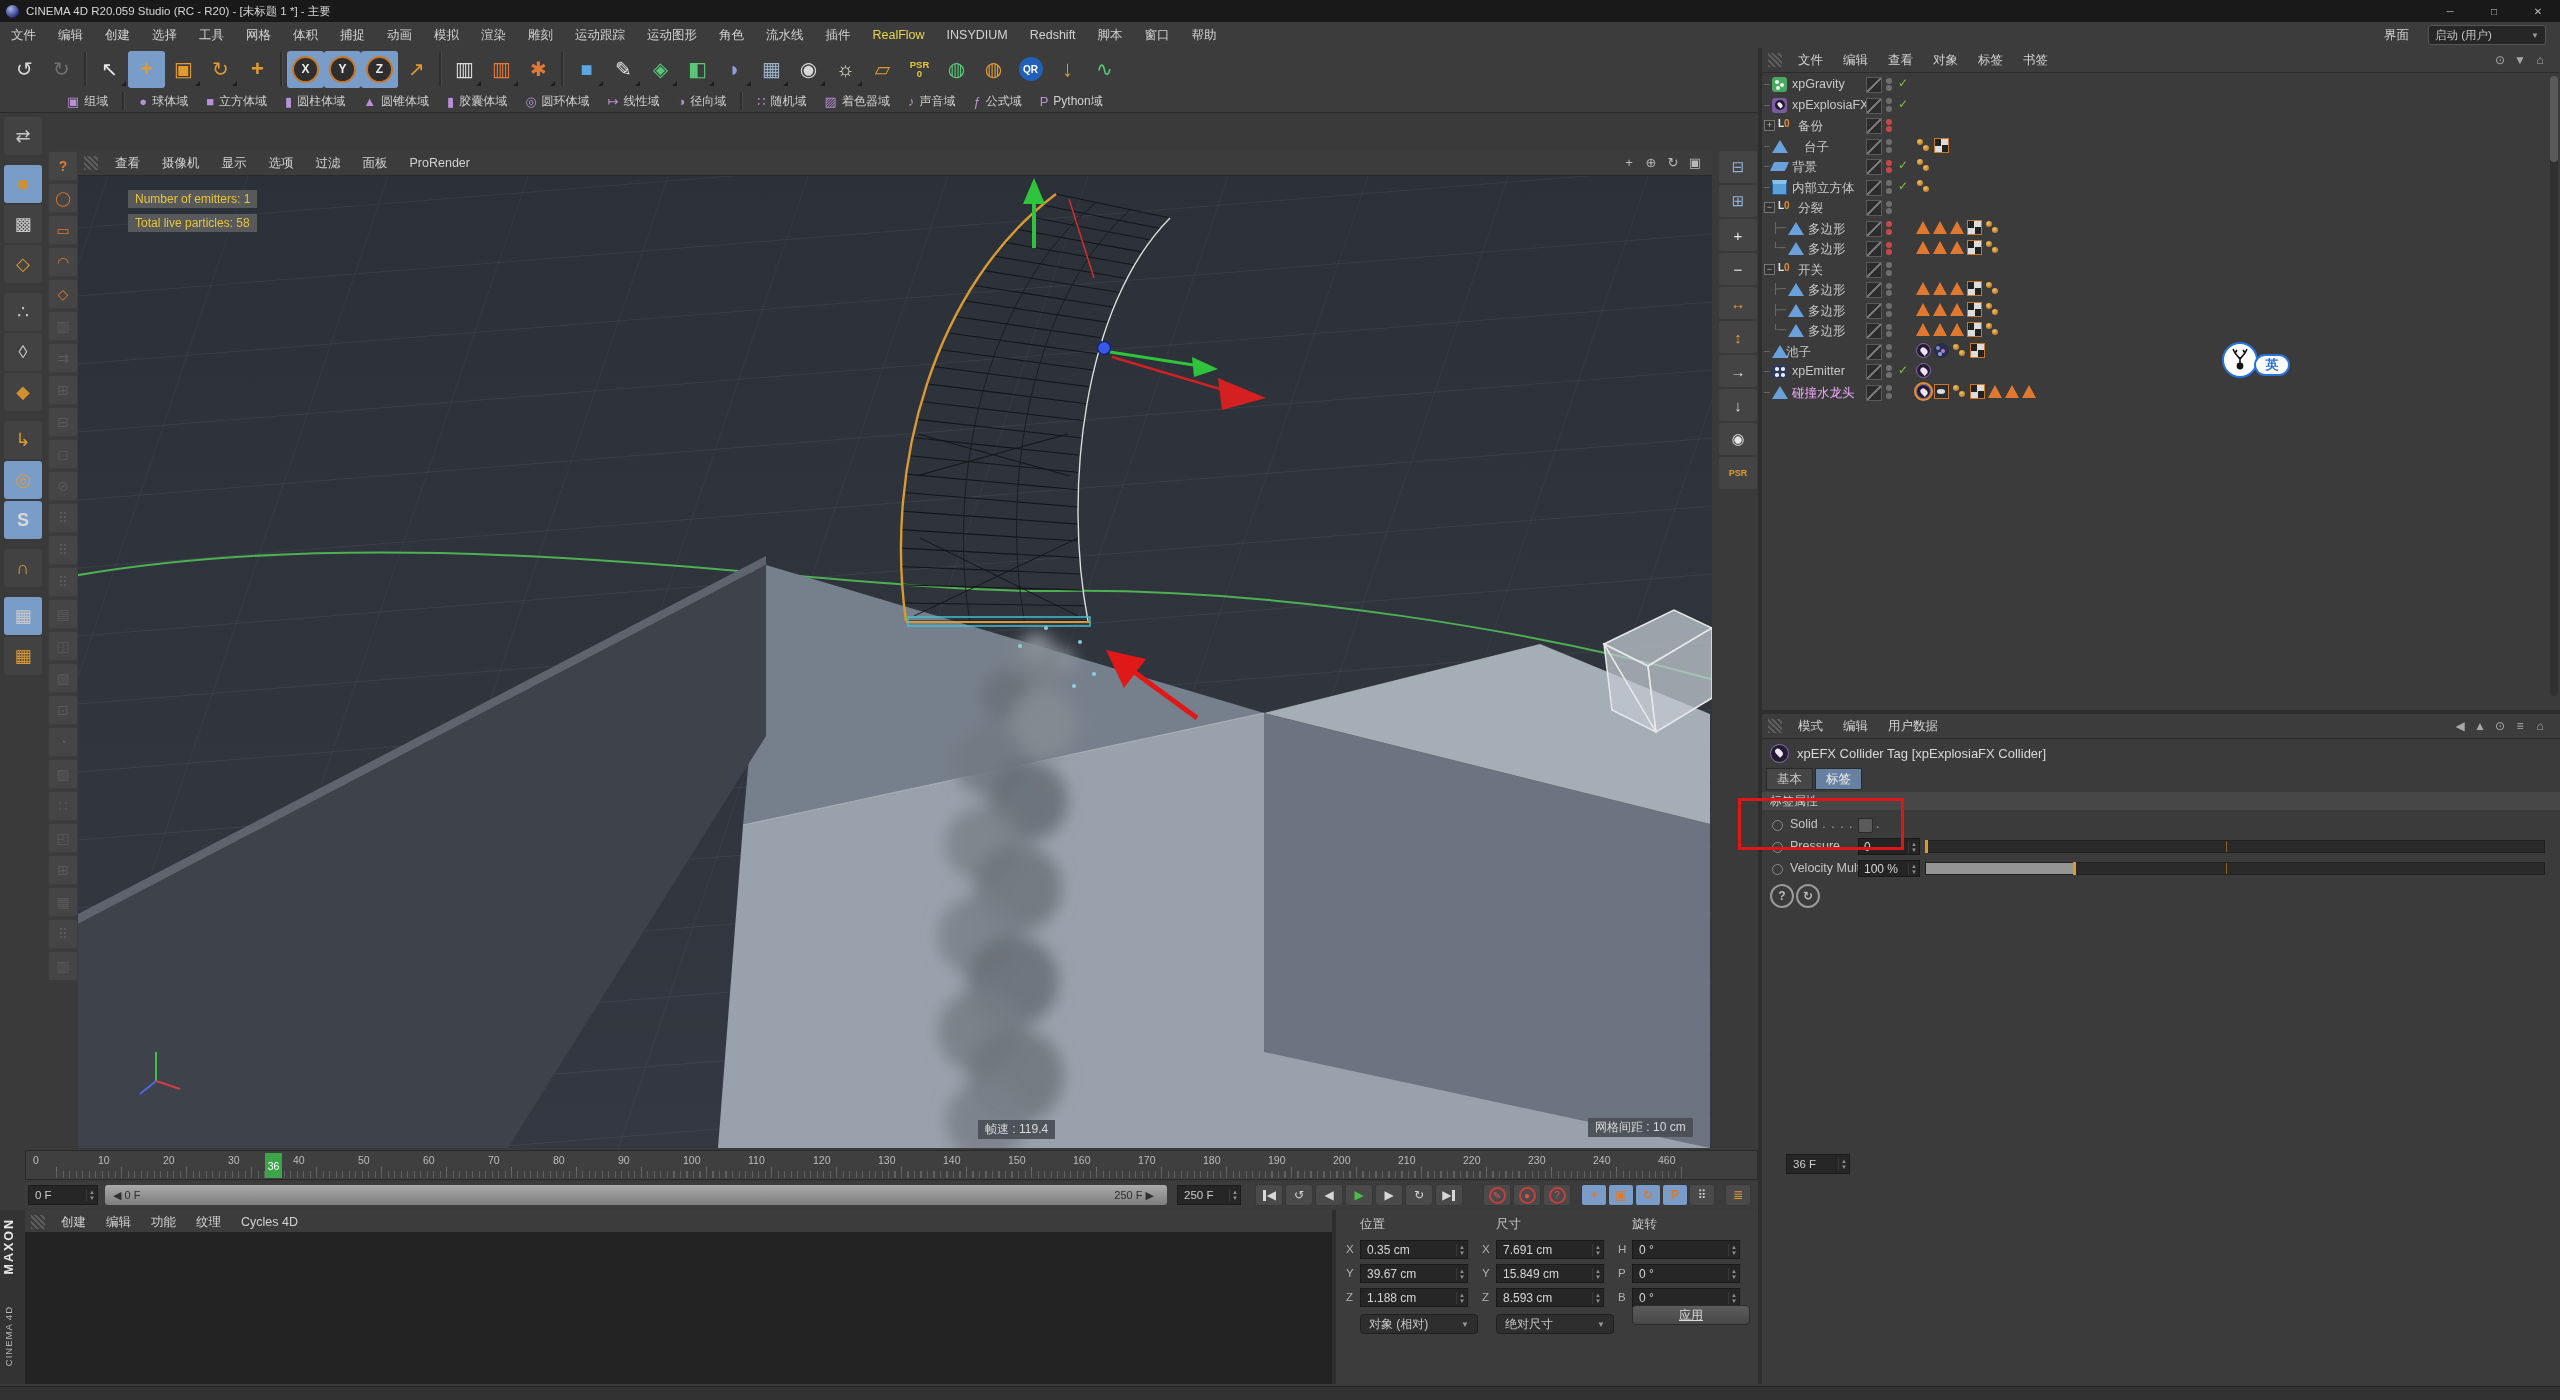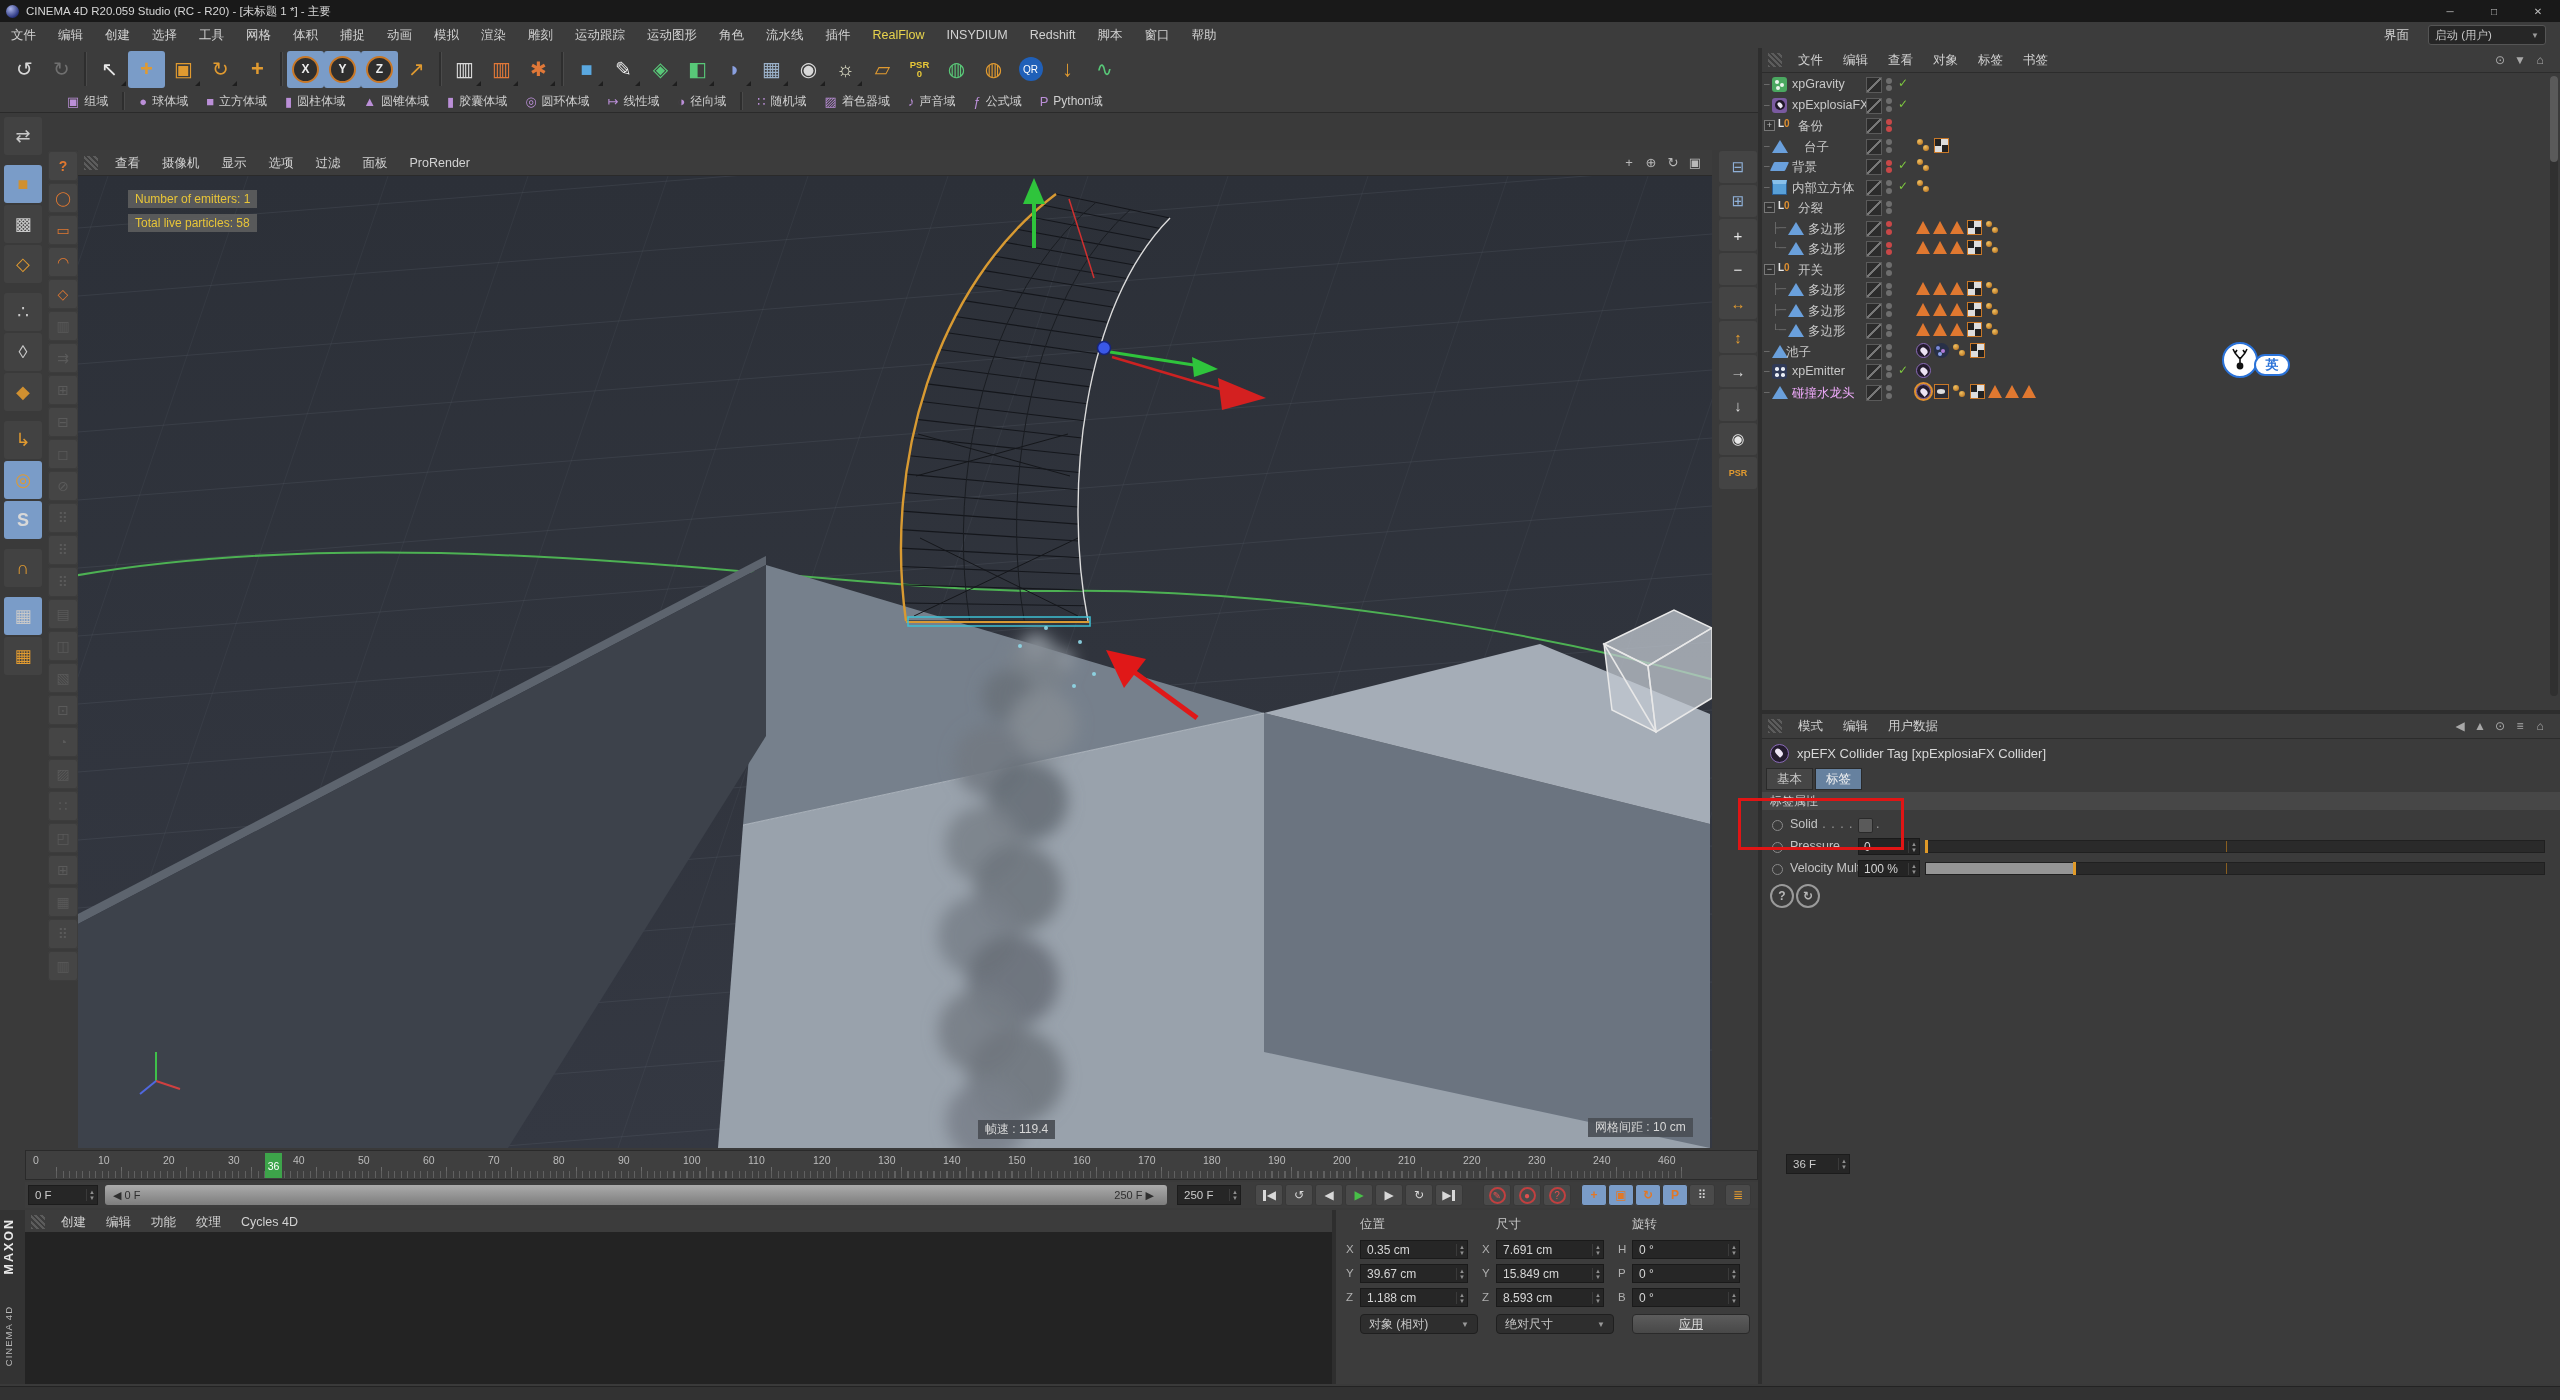--- a/index.html
+++ b/index.html
@@ -24,21 +24,21 @@
   
   #toolbar1{left:0;top:48px;width:1758px;height:42px;background:#3c3c3c;display:flex;align-items:center;padding-left:6px;box-sizing:border-box;}
   .tb-btn{width:37px;height:37px;border-radius:3px;display:flex;align-items:center;justify-content:center;position:relative;flex:none;}
   .tb-btn.active{background:#7a9cc8;}
   .tb-btn .g{font-size:20px;line-height:1;}
   .tb-btn .sub{position:absolute;right:2px;bottom:2px;width:0;height:0;border-left:5px solid transparent;border-bottom:5px solid #1e1e1e;}
   .tb-div{width:2px;height:34px;background:#2e2e2e;border-right:1px solid #4a4a4a;margin:0 4px;flex:none;}
   .ring{width:23px;height:23px;border:2.5px solid #c87828;border-radius:50%;display:flex;align-items:center;justify-content:center;
         color:#ececec;font-weight:bold;font-size:12px;background:#2e2e2e;}
   .txticon{color:#e8c838;font-weight:bold;font-size:9.5px;line-height:9px;text-align:center;white-space:pre;}
-  .qr{width:24px;height:24px;border-radius:50%;background:#2060b8;color:#fff;font-weight:normal;font-size:10px;display:flex;align-items:center;justify-content:center;}
+  .qr{width:24px;height:24px;border-radius:50%;background:#2060b8;color:#fff;font-weight:bold;font-size:10px;display:flex;align-items:center;justify-content:center;}
   #toolbar2{left:0;top:90px;width:1758px;height:23px;background:#3c3c3c;border-bottom:1px solid #2a2a2a;display:flex;align-items:center;padding-left:58px;box-sizing:border-box;}
   .field-btn{display:flex;align-items:center;height:21px;padding:0 9px;flex:none;}
   .field-btn .fi{color:#bb8fd8;font-size:13px;margin-right:5px;}
   .field-btn .fl{font-size:12px;color:#cfcfcf;white-space:nowrap;}
   .f-div{width:2px;height:18px;background:#2e2e2e;border-right:1px solid #4a4a4a;margin:0 5px;flex:none;}
   
   #leftmodes{left:2px;top:116px;width:42px;display:flex;flex-direction:column;align-items:center;}
   .lm-btn{width:38px;height:38px;margin:1px 0;border-radius:3px;background:#424242;display:flex;align-items:center;justify-content:center;}
   .lm-btn.active{background:#7a9cc8;}
   .lm-btn .g{font-size:18px;}
@@ -1254,19 +1254,19 @@
       <div class="co-lab" style="left: 146px; top: 81px;">Z</div>
       <div class="co-box" style="left: 160px; top: 78px;">8.593 cm<span class="st">▲<br>▼</span></div>
       <div class="co-dd" style="left: 160px; top: 104px;">绝对尺寸<span class="arr">▼</span></div>
       <div class="co-h" style="left: 296px;">旋转</div>
       <div class="co-lab" style="left: 282px; top: 33px;">H</div>
       <div class="co-box" style="left: 296px; top: 30px;">0 °<span class="st">▲<br>▼</span></div>
       <div class="co-lab" style="left: 282px; top: 57px;">P</div>
       <div class="co-box" style="left: 296px; top: 54px;">0 °<span class="st">▲<br>▼</span></div>
       <div class="co-lab" style="left: 282px; top: 81px;">B</div>
       <div class="co-box" style="left: 296px; top: 78px;">0 °<span class="st">▲<br>▼</span></div>
-      <div id="apply-btn" style="left: 296px; top: 104px; text-decoration: underline;">应用</div>
+      <div id="apply-btn" style="left: 296px; top: 95px; text-decoration: underline;">应用</div>
     </div>
 
   <div class="abs" id="statusbar">
     <span class="grip" style="margin-top:2px;"></span>
   </div>
 </div>
 
 </body></html>

